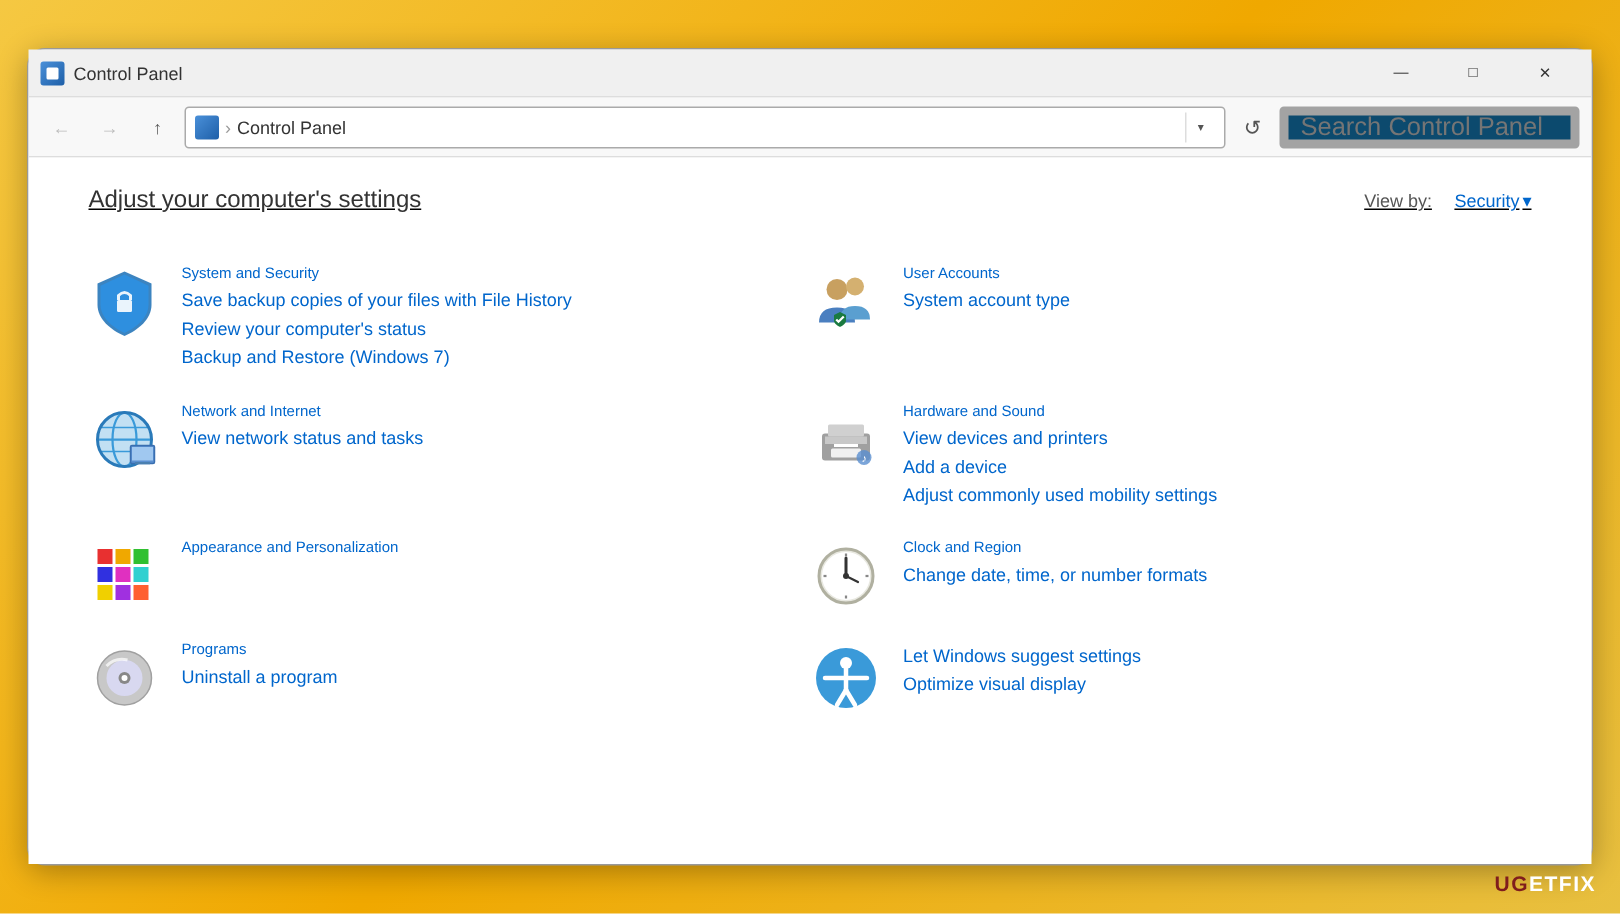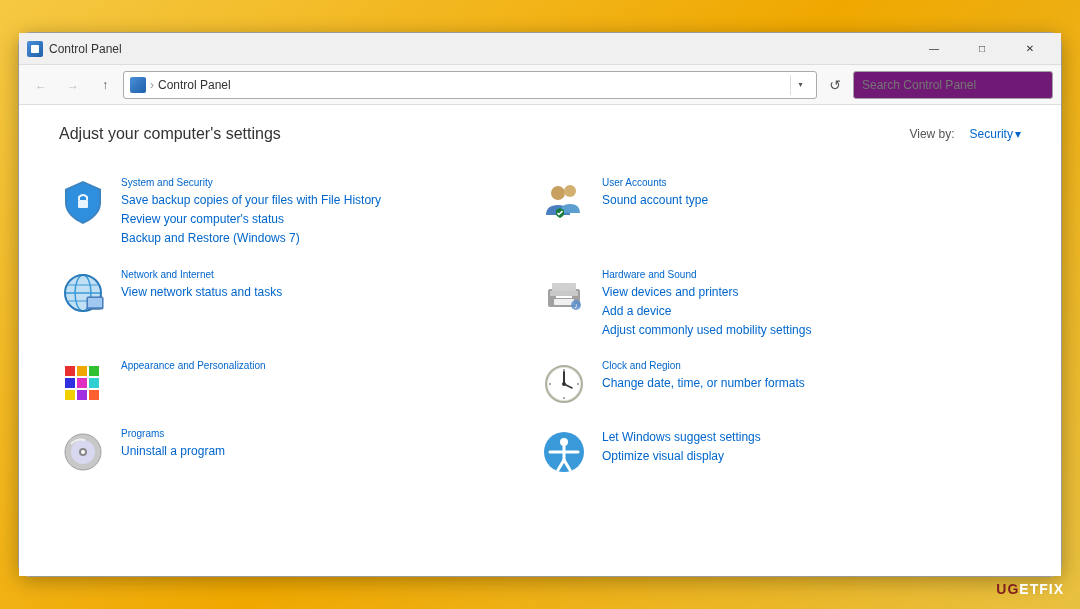--- a/index.html
+++ b/index.html
@@ -135,38 +135,39 @@
       border-radius: 3px;
       display: flex;
       align-items: center;
       justify-content: center;
       font-size: 14px;
       color: #555;
     }
     .search-bar {
       width: 200px;
       height: 28px;
-      border: 1px solid #a3a3a3;
+      border: 6px solid #a3a3a3;
       border-radius: 3px;
       padding: 0 8px;
-      font-size: 12px;
-      background: #701a75;
+      font-size: 17px;
+      background: #0c4a6e;
       color: #999;
     }
     .content {
       flex: 1;
       background: white;
       padding: 20px 40px;
       overflow: auto;
     }
     .content-header {
       display: flex;
       justify-content: space-between;
       align-items: center;
       margin-bottom: 24px;
+      text-decoration: underline;
     }
     .page-title {
       font-size: 16px;
       font-weight: normal;
       color: #333;
     }
     .view-by {
       display: flex;
       gap: 15px;
       font-size: 12px;
@@ -301,21 +302,21 @@
             <path d="M6 38 Q6 28 18 28 Q30 28 30 38" fill="#4a7fc0"></path>
             <circle cx="30" cy="14" r="6" fill="#d4b070"></circle>
             <path d="M20 36 Q20 27 30 27 Q40 27 40 36" fill="#5a9fd0"></path>
 
             <path d="M16 37 L16 33 L20 31 L24 33 L24 37 C24 39 20 41 20 41 C20 41 16 39 16 37Z" fill="#1a7a40"></path>
             <path d="M17.5 36 L19 37.5 L22.5 34" stroke="white" stroke-width="1.5" fill="none"></path>
           </svg>
         </div>
         <div class="category-text">
           <a class="category-title">User Accounts</a>
-          <a class="category-link">Sound account type</a>
+          <a class="category-link">System account type</a>
         </div>
       </div>
 
       <div class="category-item">
         <div class="category-icon">
           <svg width="48" height="48" viewBox="0 0 48 48">
 
             <circle cx="24" cy="24" r="18" fill="#3a9ad9" opacity="0.3" stroke="#3a9ad9" stroke-width="1"></circle>
             <ellipse cx="24" cy="24" rx="8" ry="18" fill="none" stroke="#3a9ad9" stroke-width="1.5"></ellipse>
             <line x1="6" y1="24" x2="42" y2="24" stroke="#3a9ad9" stroke-width="1.5"></line>

